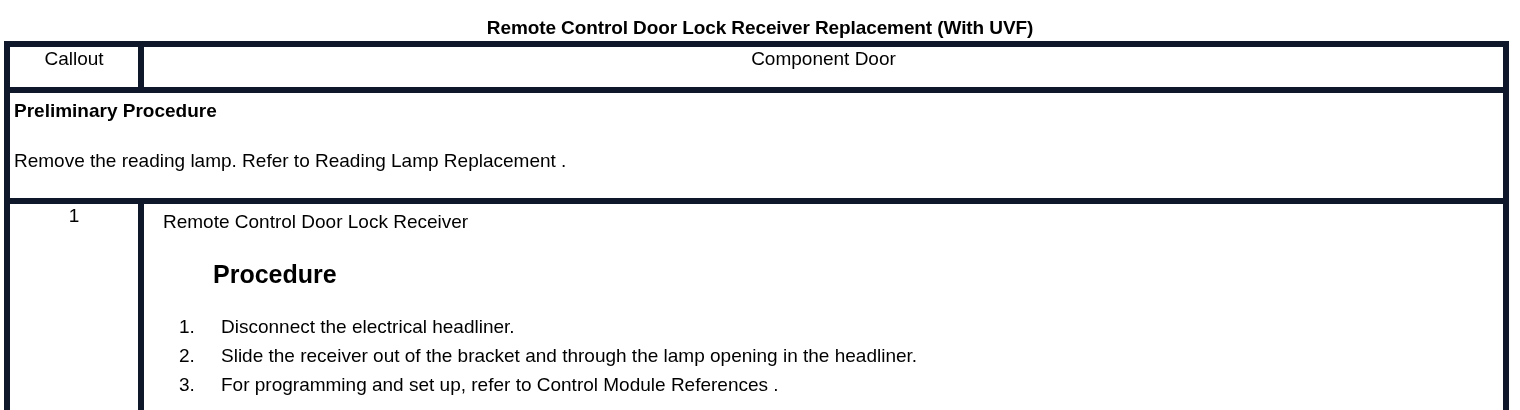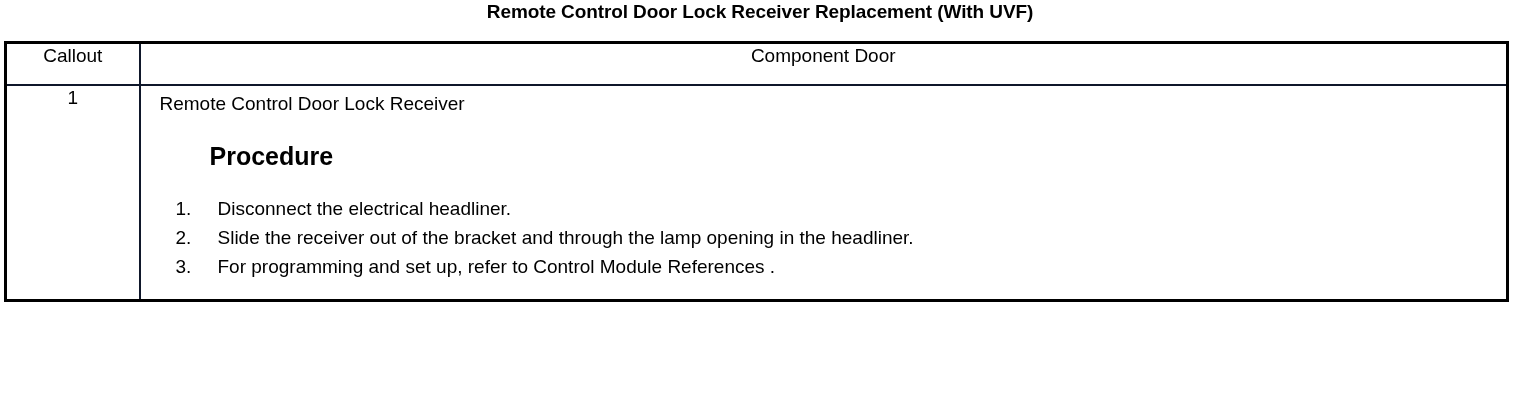--- a/index.html
+++ b/index.html
@@ -18,21 +18,21 @@
     position: relative;
     width: 1520px;
     height: 410px;
     box-sizing: border-box;
   }
 
   
   .doc-title {
     position: absolute;
     left: 0;
-    top: 0;
+    top: 16px;
     width: 1520px;
     text-align: center;
     font-size: 19px;
     font-weight: bold;
     letter-spacing: -0.1px;
     line-height: 24px;
     white-space: nowrap;
   }
 
   
@@ -41,21 +41,21 @@
     left: 4px;
     top: 41px;
     width: 1505px;
     border-collapse: collapse;
     border: 3px solid #000000;
     table-layout: fixed;
     background: #ffffff;
   }
   .proc-table td,
   .proc-table th {
-    border: 2px solid #0f172a;
+    border: 6px solid #0f172a;
     padding: 0;
     vertical-align: top;
     font-weight: normal;
     font-size: 19px;
     line-height: 24px;
   }
 
   .col-callout { width: 134px; }
 
   
@@ -151,20 +151,28 @@
     <colgroup>
       <col class="col-callout">
       <col>
     </colgroup>
     <tbody>
       <tr>
         <th class="hdr-cell">Callout</th>
         <th class="hdr-cell">Component Door</th>
       </tr>
 
+      <tr>
+        <td class="prelim-cell" colspan="2">
+          <div class="prelim-inner">
+            <div class="prelim-heading">Preliminary Procedure</div>
+            <div class="prelim-text">Remove the reading lamp. Refer to Reading Lamp Replacement .</div>
+          </div>
+        </td>
+      </tr>
 
       <tr>
         <td class="callout-cell">1</td>
         <td class="component-cell">
           <div class="component-inner">
             <div class="component-title">Remote Control Door Lock Receiver</div>
             <div class="sub-heading">Procedure</div>
             <ol class="steps">
               <li>
                 <span class="num">1.</span>

